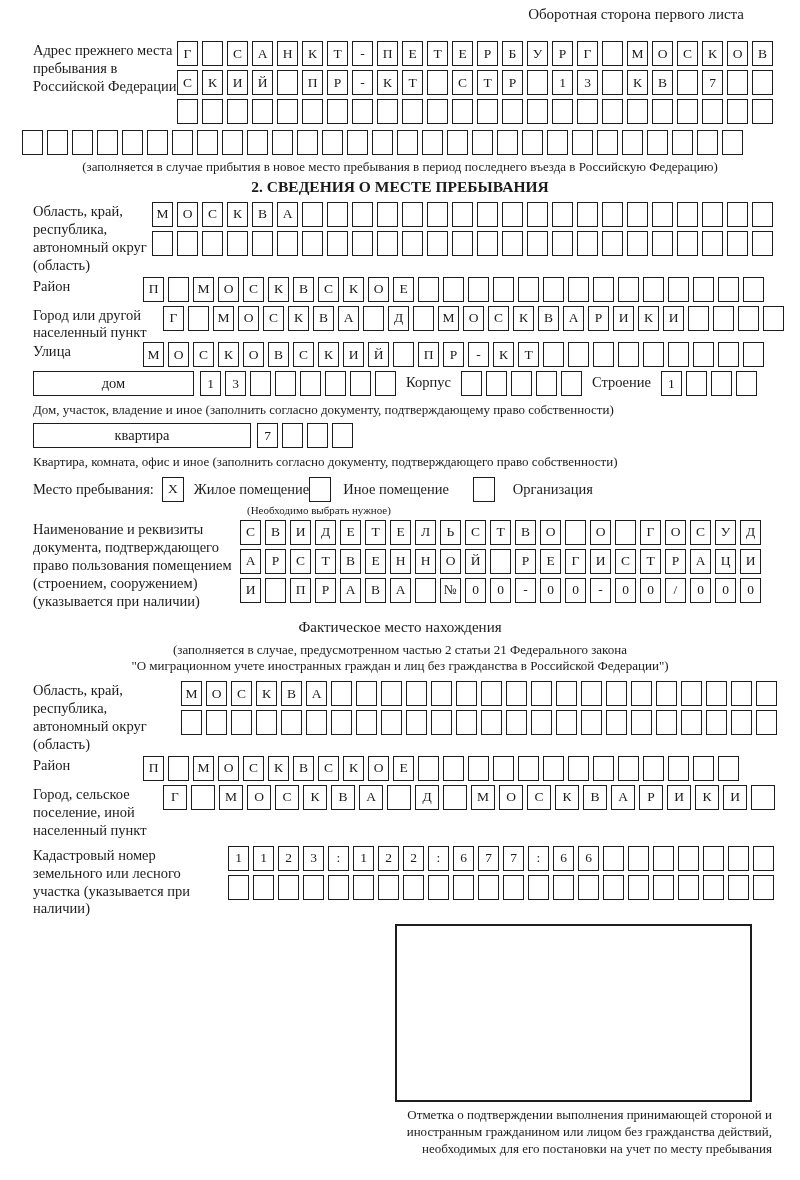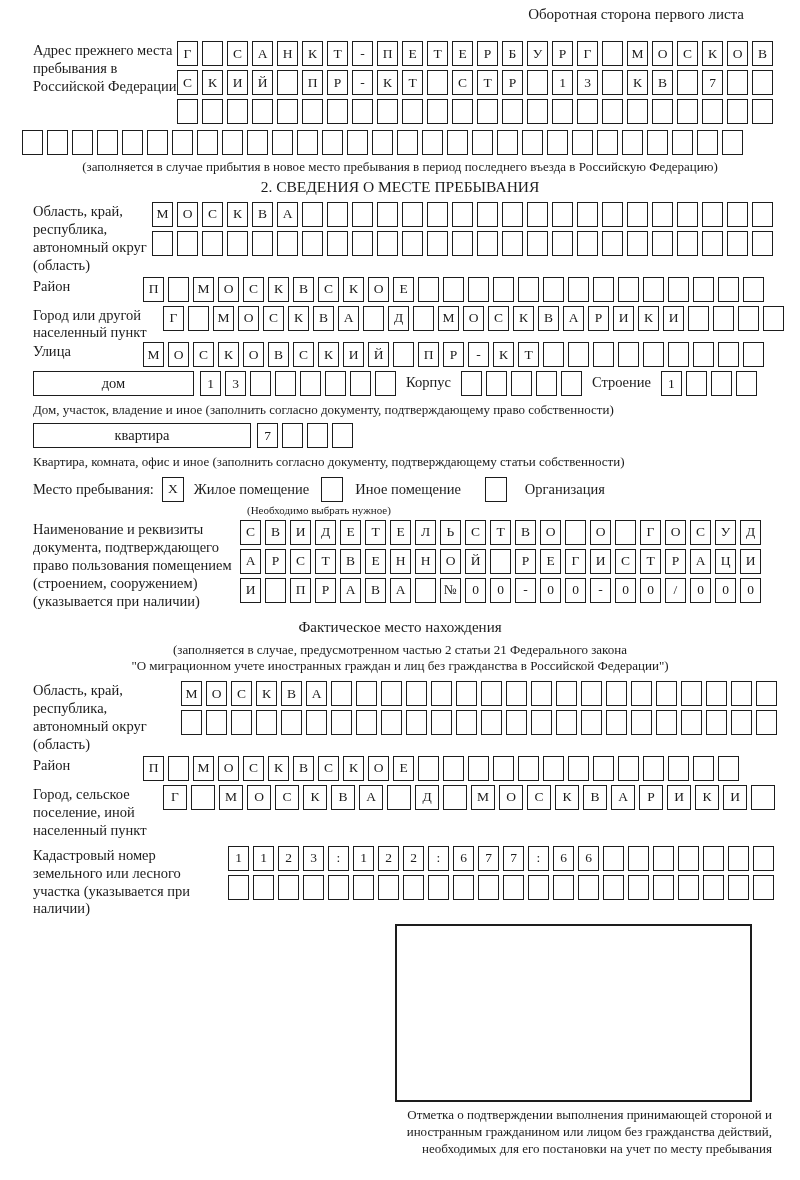--- a/index.html
+++ b/index.html
@@ -29,30 +29,30 @@
   .wide .cell{flex-basis:24px;width:24px}
   .wide-box{
     height:25px;box-sizing:border-box;border:1.6px solid #1d1d1d;
     display:flex;align-items:center;justify-content:center;font-size:14.5px;
   }
   .box-dom{width:161px}
   .box-kv{width:218px}
   .inline-lbl{padding:3px 10px 0 10px;white-space:nowrap}
   .small-note{font-size:13px;line-height:1.28}
   .centered{text-align:center}
-  .section-title{font-weight:normal;font-size:15.5px;text-align:center;margin:2px 0 6px 0}
+  .section-title{font-weight:bold;font-size:15.5px;text-align:center;margin:2px 0 6px 0}
   .sub-title{font-weight:normal;font-size:15px;text-align:center;margin:8px 0 6px 0}
   .mb2{margin-bottom:2px}
   .mb4{margin-bottom:4px}
   .mb6{margin-bottom:6px}
   .mt6{margin-top:6px}
   .residence-row{display:flex;align-items:center;margin:6px 0 2px 33px}
   .residence-row .cap{margin-right:8px}
   .residence-row .cb{margin-right:10px;flex:0 0 22px;width:22px}
-  .residence-row .opt1{margin-right:12px}
+  .residence-row .opt1{}
   .residence-row .opt2{margin-right:24px}
   .residence-row .cb2{margin-right:12px}
   .residence-row .cb3{margin-right:18px}
   .residence-note{margin:0 0 4px 247px;font-size:11px}
   .stamp-box{width:357px;height:178px;box-sizing:border-box;border:2px solid #1d1d1d;margin:6px 0 5px 395px;background:#fff}
   .stamp-caption{width:382px;margin-left:390px;text-align:right;font-size:13px;line-height:1.3}
 </style>
 </head>
 <body>
 
@@ -361,21 +361,21 @@
 
 <div class="frow ml33 mb2">
   <div class="wide-box box-kv">квартира</div>
   <div class="cell-row" style="margin-left:6px">
       <span class="cell">7</span>
       <span class="cell"></span>
       <span class="cell"></span>
       <span class="cell"></span>
     </div>
 </div>
-<div class="small-note ml33 mb2">Квартира, комната, офис и иное (заполнить согласно документу, подтверждающему статьи собственности)</div>
+<div class="small-note ml33 mb2">Квартира, комната, офис и иное (заполнить согласно документу, подтверждающего право собственности)</div>
 
 <div class="residence-row">
   <span class="cap">Место пребывания:</span>
   <span class="cell cb">X</span>
   <span class="opt1">Жилое помещение</span>
   <span class="cell cb cb2"></span>
   <span class="opt2">Иное помещение</span>
   <span class="cell cb cb3"></span>
   <span>Организация</span>
 </div>

